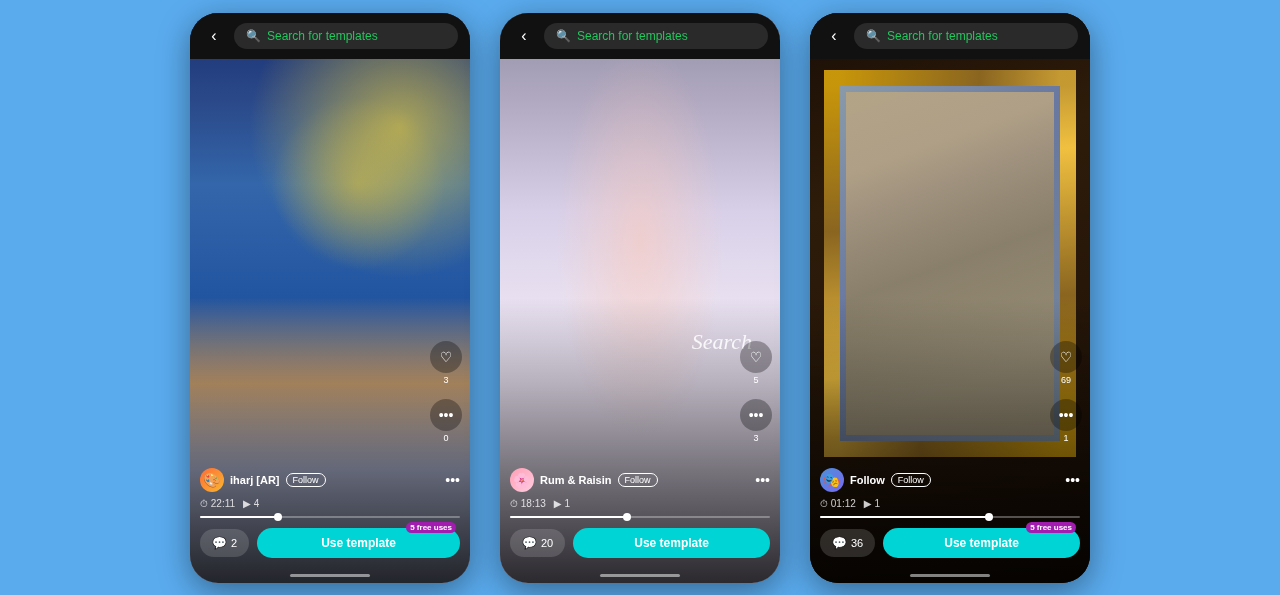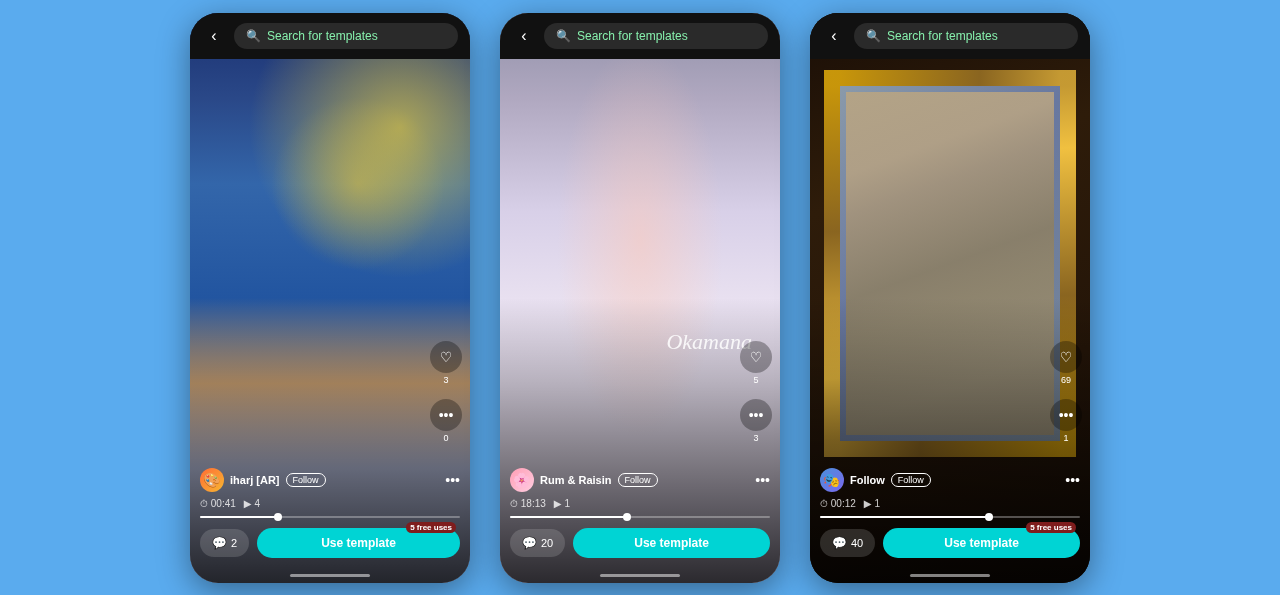--- a/index.html
+++ b/index.html
@@ -70,21 +70,21 @@
       align-items: center;
       gap: 6px;
     }
 
     .search-icon {
       color: #888;
       font-size: 12px;
     }
 
     .search-text {
-      color: #86efac;
+      color: #22c55e;
       font-size: 12px;
     }
 
     .phone-image {
       position: absolute;
       top: 0;
       left: 0;
       right: 0;
       bottom: 0;
       overflow: hidden;
@@ -249,21 +249,21 @@
       font-weight: 700;
       padding: 8px;
       cursor: pointer;
       position: relative;
     }
 
     .free-uses-badge {
       position: absolute;
       top: -6px;
       right: 4px;
-      background: #7f1d1d;
+      background: #a21caf;
       color: white;
       font-size: 8px;
       padding: 1px 4px;
       border-radius: 6px;
       font-weight: 600;
     }
 
     .home-indicator {
       width: 80px;
       height: 3px;
@@ -432,21 +432,21 @@
             <span class="avatar-emoji">🎨</span>
           </div>
           <span class="username">iharj [AR]</span>
           <button class="follow-btn">Follow</button>
         </div>
         <span class="more-btn">•••</span>
       </div>
       <div class="stats-row">
         <div class="stat-item">
           <span class="stat-icon">⏱</span>
-          <span>00:41</span>
+          <span>22:11</span>
         </div>
         <div class="stat-item">
           <span class="stat-icon">▶</span>
           <span>4</span>
         </div>
       </div>
       <div class="progress-bar-container">
         <div class="progress-track">
           <div class="progress-fill" style="width: 30%"></div>
           <div class="progress-thumb" style="left: 30%"></div>
@@ -474,21 +474,21 @@
         <span class="search-text">Search for templates</span>
       </div>
     </div>
 
     <div class="phone-image">
       <div class="anime-art"></div>
     </div>
 
     <div class="overlay-gradient"></div>
 
-    <div class="watermark" style="position:absolute;bottom:40%;right:10%;color:rgba(255,255,255,0.85);font-size:22px;font-style:italic;font-family:cursive;z-index:15;">Okamana</div>
+    <div class="watermark" style="position:absolute;bottom:40%;right:10%;color:rgba(255,255,255,0.85);font-size:22px;font-style:italic;font-family:cursive;z-index:15;">Search</div>
 
     <div class="side-actions">
       <div class="side-btn">
         <div class="side-icon">♡</div>
         <span class="side-count">5</span>
       </div>
       <div class="side-btn">
         <div class="side-icon">•••</div>
         <span class="side-count">3</span>
       </div>
@@ -573,37 +573,37 @@
             <span class="avatar-emoji">🎭</span>
           </div>
           <span class="username">Follow</span>
           <button class="follow-btn">Follow</button>
         </div>
         <span class="more-btn">•••</span>
       </div>
       <div class="stats-row">
         <div class="stat-item">
           <span class="stat-icon">⏱</span>
-          <span>00:12</span>
+          <span>01:12</span>
         </div>
         <div class="stat-item">
           <span class="stat-icon">▶</span>
           <span>1</span>
         </div>
       </div>
       <div class="progress-bar-container">
         <div class="progress-track">
           <div class="progress-fill" style="width: 65%"></div>
           <div class="progress-thumb" style="left: 65%"></div>
         </div>
       </div>
       <div class="action-bar">
         <button class="comment-btn">
           <span class="comment-icon">💬</span>
-          <span>40</span>
+          <span>36</span>
         </button>
         <button class="use-template-btn">
           <span class="free-uses-badge">5 free uses</span>
           <span>Use template</span>
         </button>
       </div>
       <div class="home-indicator"></div>
     </div>
   </div>
 

